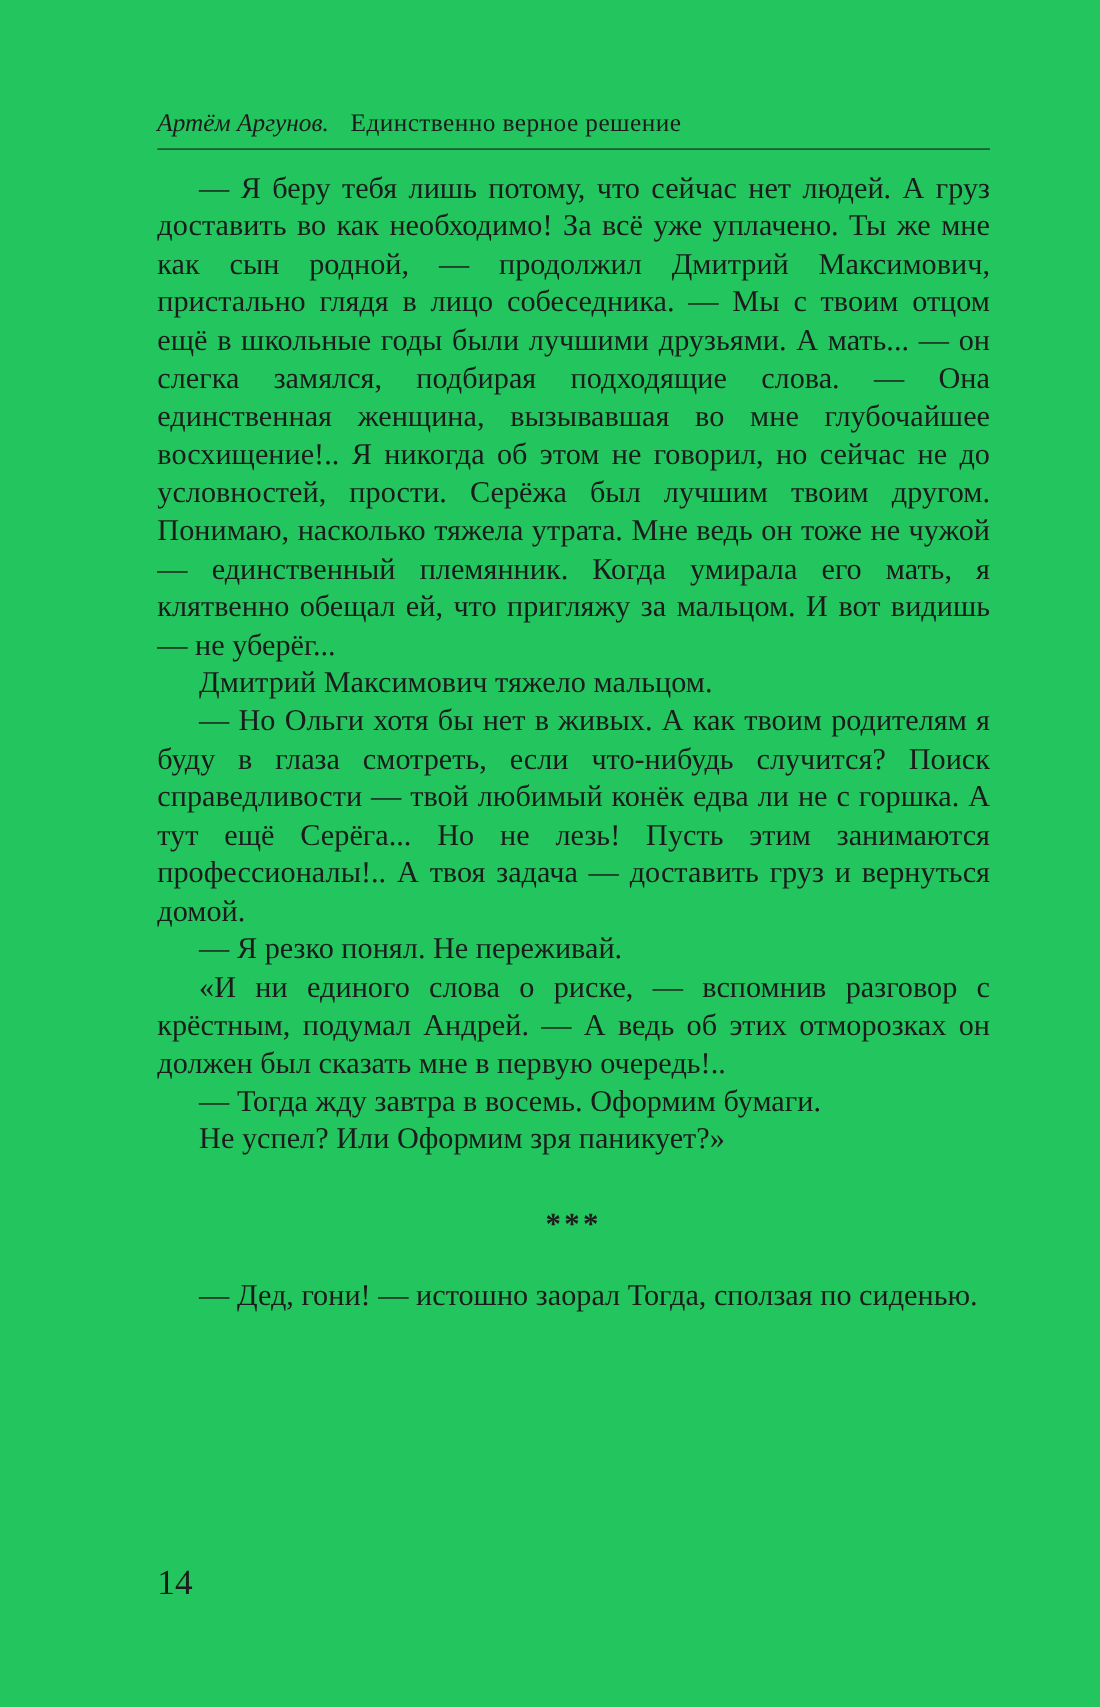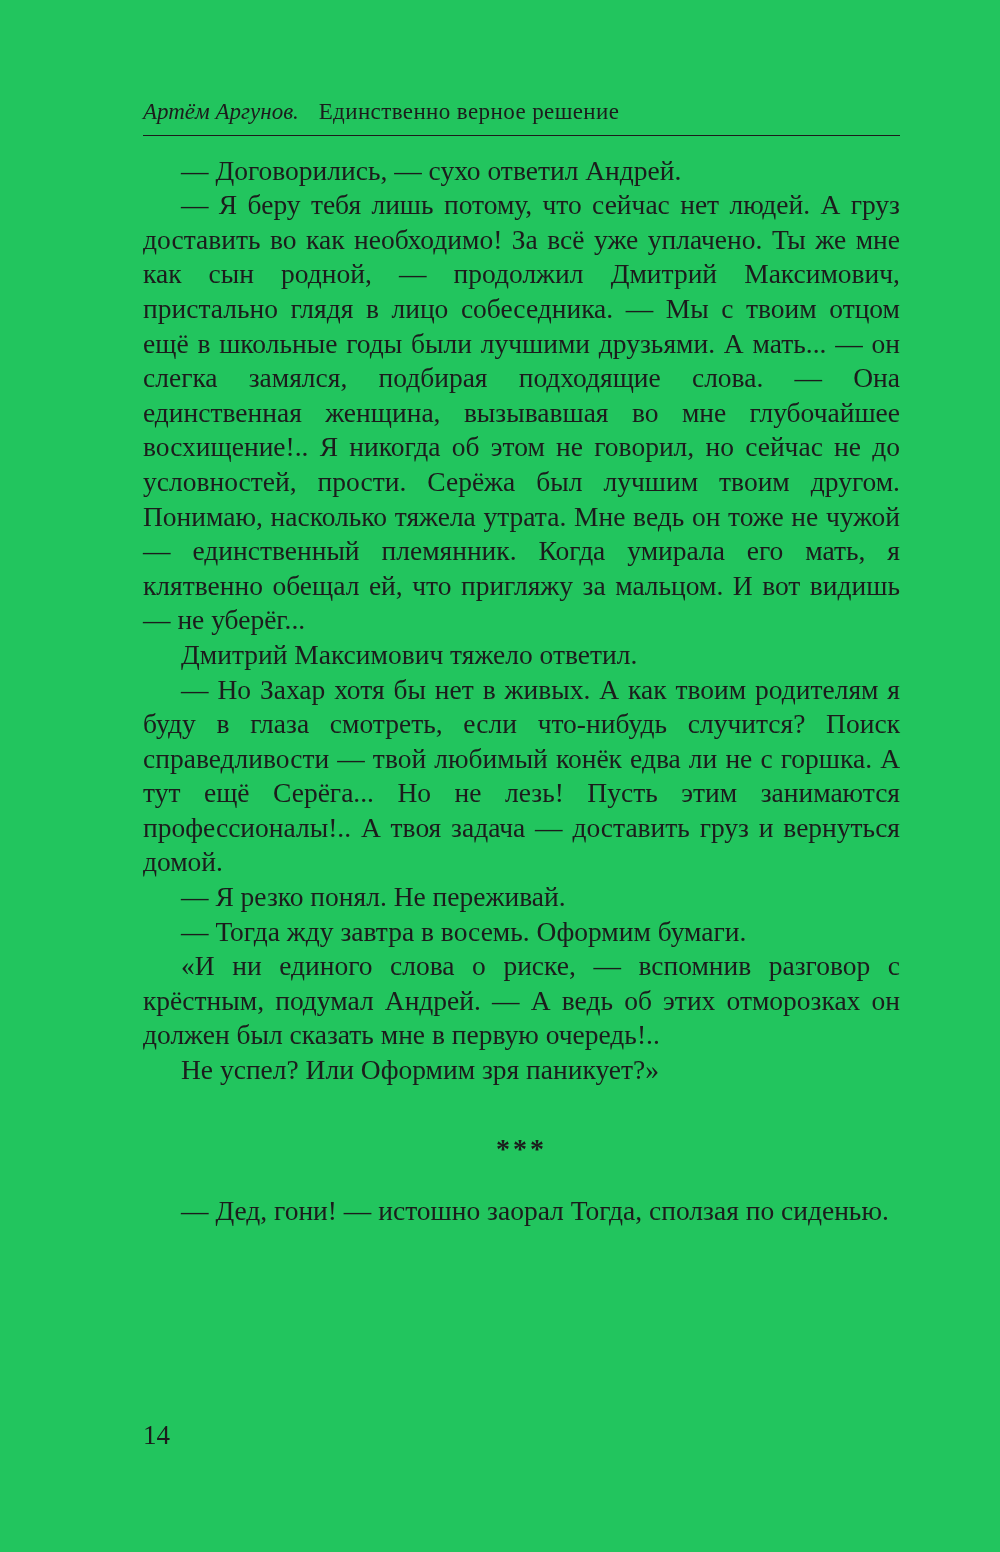--- a/index.html
+++ b/index.html
@@ -55,43 +55,42 @@
     text-indent: 0;
     font-weight: bold;
     font-size: 28px;
     letter-spacing: 3px;
     margin: 44px 0 28px 0;
   }
   .page-number {
     position: absolute;
     left: 143px;
     top: 1420px;
-    font-size: 27px;
+    font-size: 32px;
   }
 </style>
 </head>
 <body>
 
 <div class="page">
 
   <header class="running-head">
     <span class="author">Артём Аргунов.</span>
     <span class="title">Единственно верное решение</span>
   </header>
 
   <hr class="header-rule">
 
   <main class="body-text">
-    <p>— Договорились, — сухо ответил Андрей.</p>
     <p>— Я беру тебя лишь потому, что сейчас нет людей. А груз доставить во как необходимо! За всё уже уплачено. Ты же мне как сын родной, — продолжил Дмитрий Максимович, пристально глядя в лицо собеседника. — Мы с твоим отцом ещё в школьные годы были лучшими друзьями. А мать... — он слегка замялся, подбирая подходящие слова. — Она единственная женщина, вызывавшая во мне глубочайшее восхищение!.. Я никогда об этом не говорил, но сейчас не до условностей, прости. Серёжа был лучшим твоим другом. Понимаю, насколько тяжела утрата. Мне ведь он тоже не чужой — единственный племянник. Когда умирала его мать, я клятвенно обещал ей, что пригляжу за мальцом. И вот видишь — не уберёг...</p>
-    <p>Дмитрий Максимович тяжело ответил.</p>
-    <p>— Но Захар хотя бы нет в живых. А как твоим родителям я буду в глаза смотреть, если что-нибудь случится? Поиск справедливости — твой любимый конёк едва ли не с горшка. А тут ещё Серёга... Но не лезь! Пусть этим занимаются профессионалы!.. А твоя задача — доставить груз и вернуться домой.</p>
+    <p>Дмитрий Максимович тяжело мальцом.</p>
+    <p>— Но Ольги хотя бы нет в живых. А как твоим родителям я буду в глаза смотреть, если что-нибудь случится? Поиск справедливости — твой любимый конёк едва ли не с горшка. А тут ещё Серёга... Но не лезь! Пусть этим занимаются профессионалы!.. А твоя задача — доставить груз и вернуться домой.</p>
     <p>— Я резко понял. Не переживай.</p>
+    <p>«И ни единого слова о риске, — вспомнив разговор с крёстным, подумал Андрей. — А ведь об этих отморозках он должен был сказать мне в первую очередь!..</p>
     <p>— Тогда жду завтра в восемь. Оформим бумаги.</p>
-    <p>«И ни единого слова о риске, — вспомнив разговор с крёстным, подумал Андрей. — А ведь об этих отморозках он должен был сказать мне в первую очередь!..</p>
     <p>Не успел? Или Оформим зря паникует?»</p>
 
     <div class="separator">***</div>
 
     <p>— Дед, гони! — истошно заорал Тогда, сползая по сиденью.</p>
   </main>
 
   <div class="page-number">14</div>
 
 </div>

